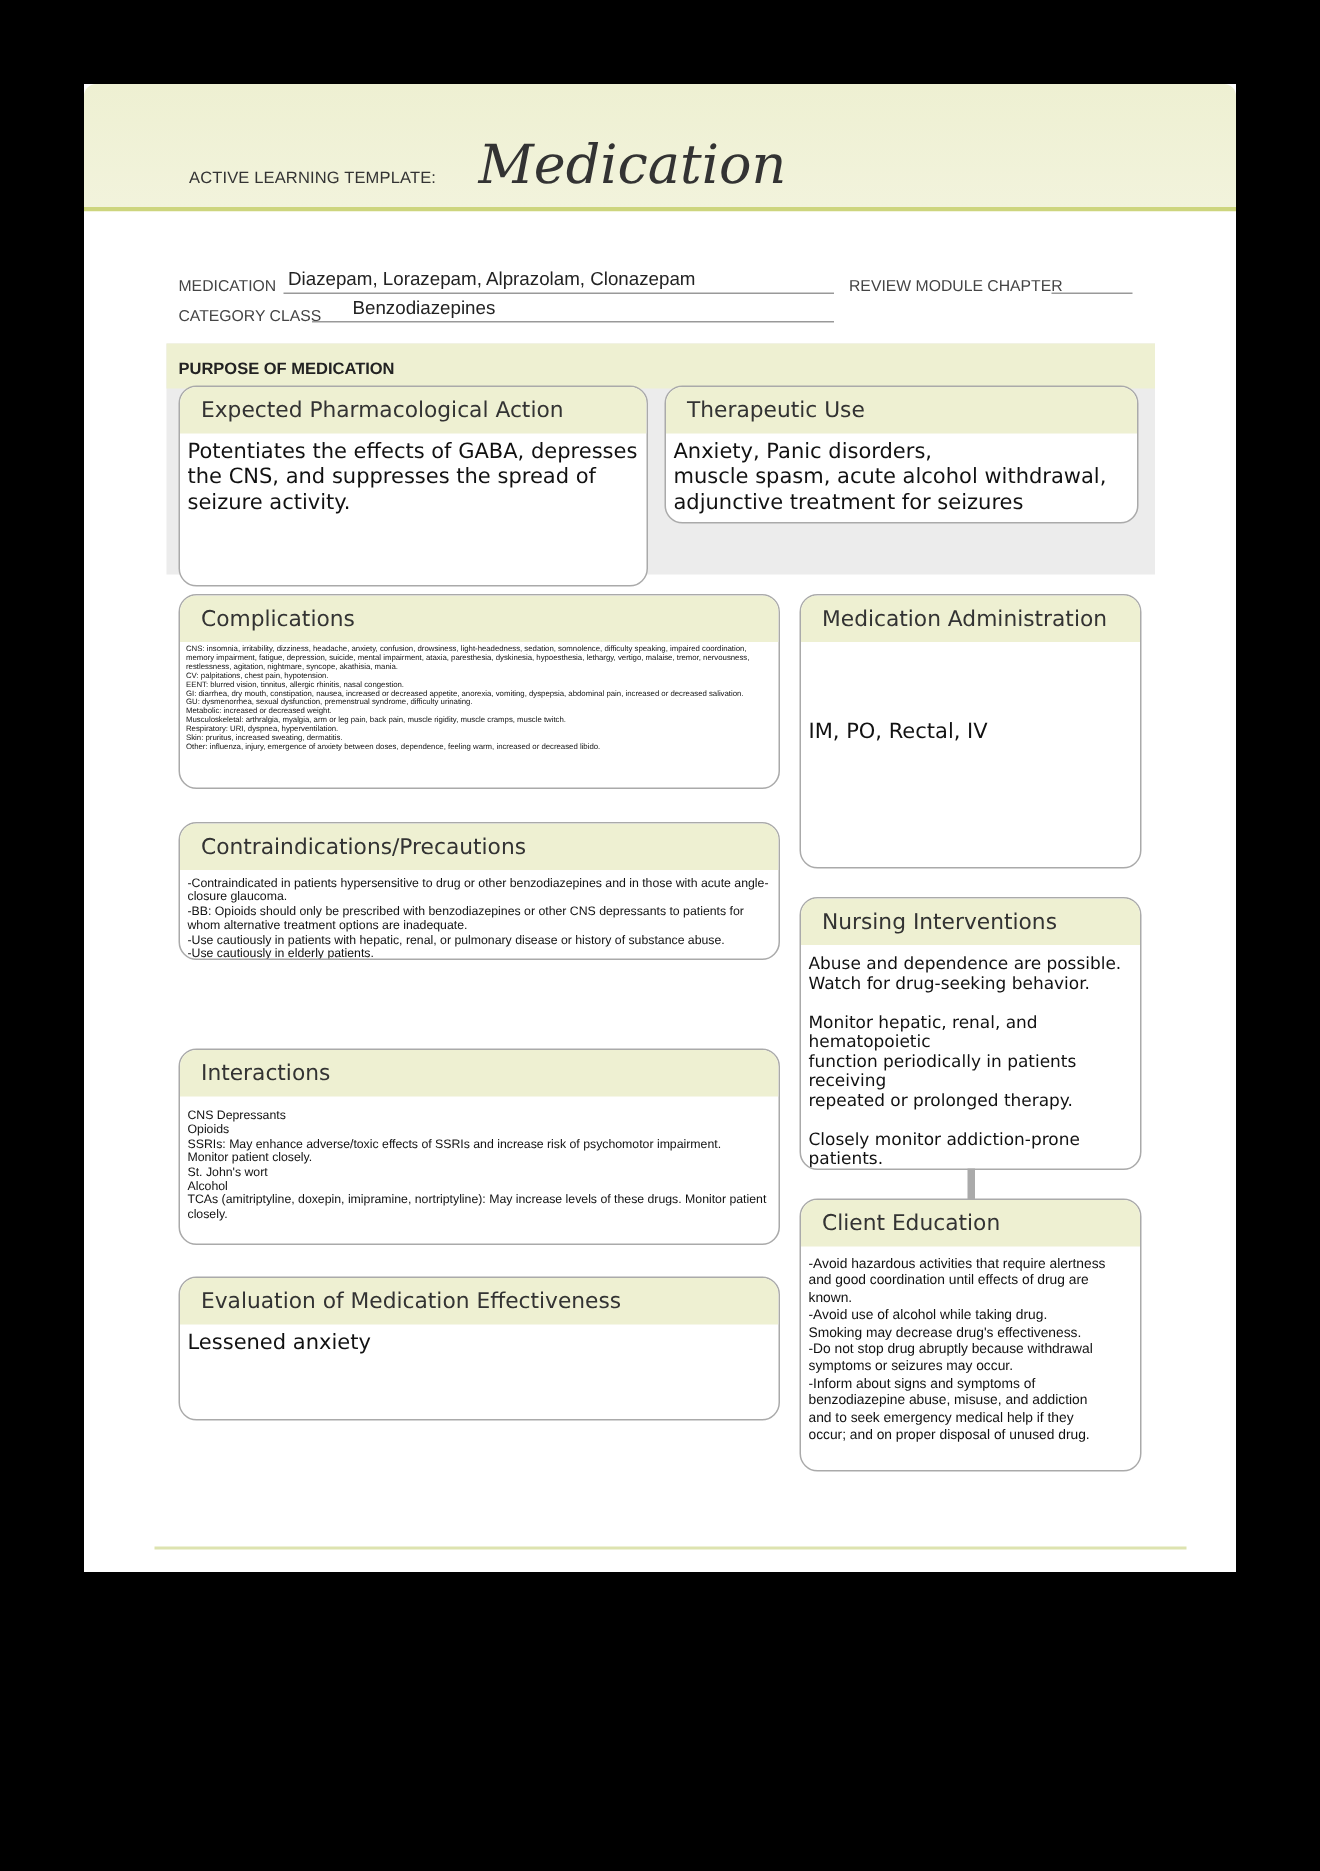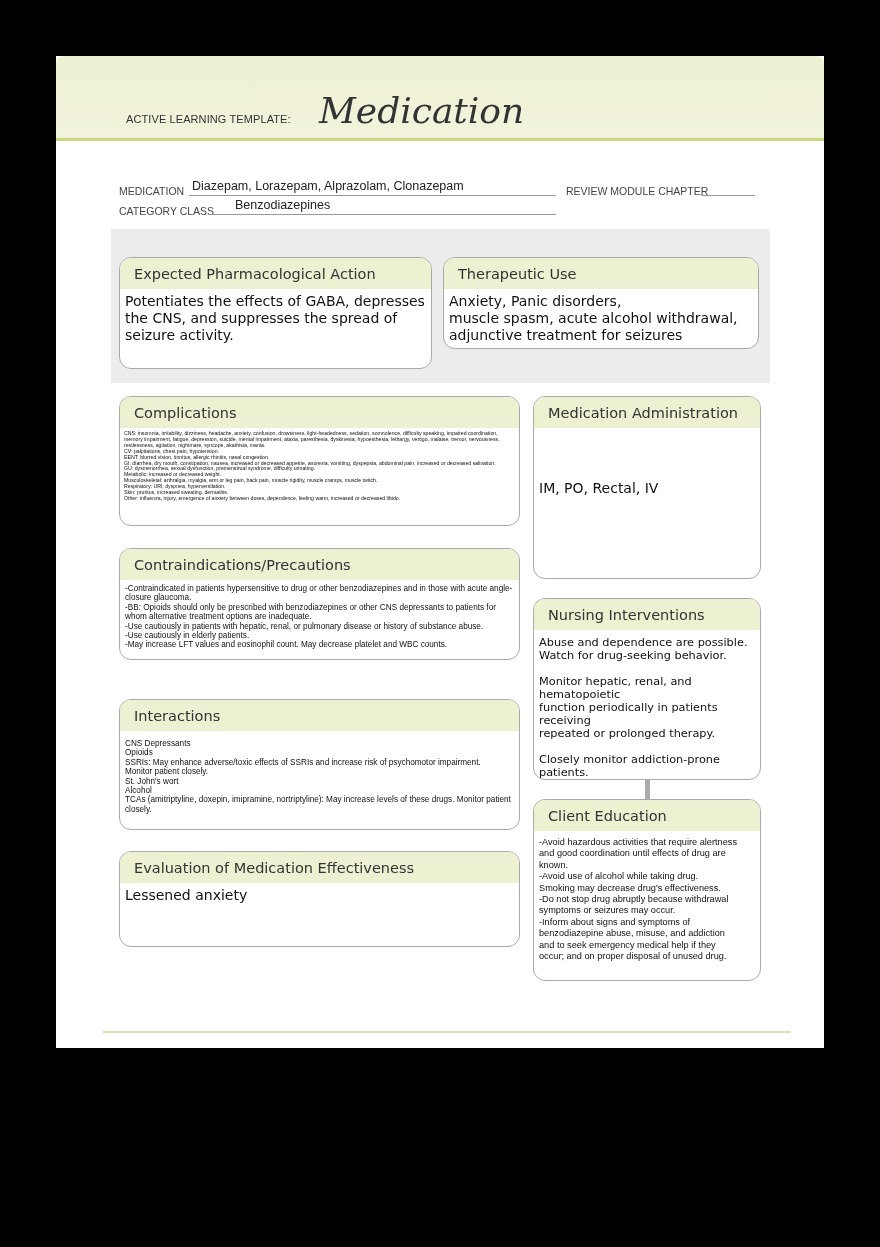--- a/index.html
+++ b/index.html
@@ -80,21 +80,24 @@
 
   <span class="field-label" style="left:510px;top:129px;">REVIEW MODULE CHAPTER</span>
   <span class="field-value" style="left:647px;top:123px;"></span>
   <div class="field-line" style="left:645px;top:139px;width:54px;"></div>
 
   <span class="field-label" style="left:63px;top:149px;">CATEGORY CLASS</span>
   <span class="field-value" style="left:155px;top:142px;margin-left:24px;">Benzodiazepines</span>
   <div class="field-line" style="left:152px;top:158px;width:348px;"></div>
 
   <div class="purpose-band">
-    <div class="box" style="left:8px;top:28px;width:313px;height:112px;">
+    <div class="purpose-head">
+      <span class="purpose-label">PURPOSE OF MEDICATION</span>
+    </div>
+    <div class="box" style="left:8px;top:28px;width:313px;height:134px;">
       <div class="box-head">Expected Pharmacological Action</div>
       <div class="box-body sz-big">Potentiates the effects of GABA, depresses
 the CNS, and suppresses the spread of
 seizure activity.</div>
     </div>
     <div class="box" style="left:332px;top:28px;width:316px;height:92px;">
       <div class="box-head">Therapeutic Use</div>
       <div class="box-body sz-big">Anxiety, Panic disorders,
 muscle spasm, acute alcohol withdrawal,
 adjunctive treatment for seizures</div>
@@ -108,21 +111,21 @@
 EENT: blurred vision, tinnitus, allergic rhinitis, nasal congestion.
 GI: diarrhea, dry mouth, constipation, nausea, increased or decreased appetite, anorexia, vomiting, dyspepsia, abdominal pain, increased or decreased salivation.
 GU: dysmenorrhea, sexual dysfunction, premenstrual syndrome, difficulty urinating.
 Metabolic: increased or decreased weight.
 Musculoskeletal: arthralgia, myalgia, arm or leg pain, back pain, muscle rigidity, muscle cramps, muscle twitch.
 Respiratory: URI, dyspnea, hyperventilation.
 Skin: pruritus, increased sweating, dermatitis.
 Other: influenza, injury, emergence of anxiety between doses, dependence, feeling warm, increased or decreased libido.</div>
   </div>
 
-  <div class="box" style="left:63px;top:492px;width:401px;height:112px;">
+  <div class="box" style="left:63px;top:492px;width:401px;height:92px;">
     <div class="box-head">Contraindications/Precautions</div>
     <div class="box-body sz-sm">-Contraindicated in patients hypersensitive to drug or other benzodiazepines and in those with acute angle-closure glaucoma.
 -BB: Opioids should only be prescribed with benzodiazepines or other CNS depressants to patients for whom alternative treatment options are inadequate.
 -Use cautiously in patients with hepatic, renal, or pulmonary disease or history of substance abuse.
 -Use cautiously in elderly patients.
 -May increase LFT values and eosinophil count. May decrease platelet and WBC counts.</div>
   </div>
 
   <div class="box" style="left:63px;top:643px;width:401px;height:131px;">
     <div class="box-head">Interactions</div>

